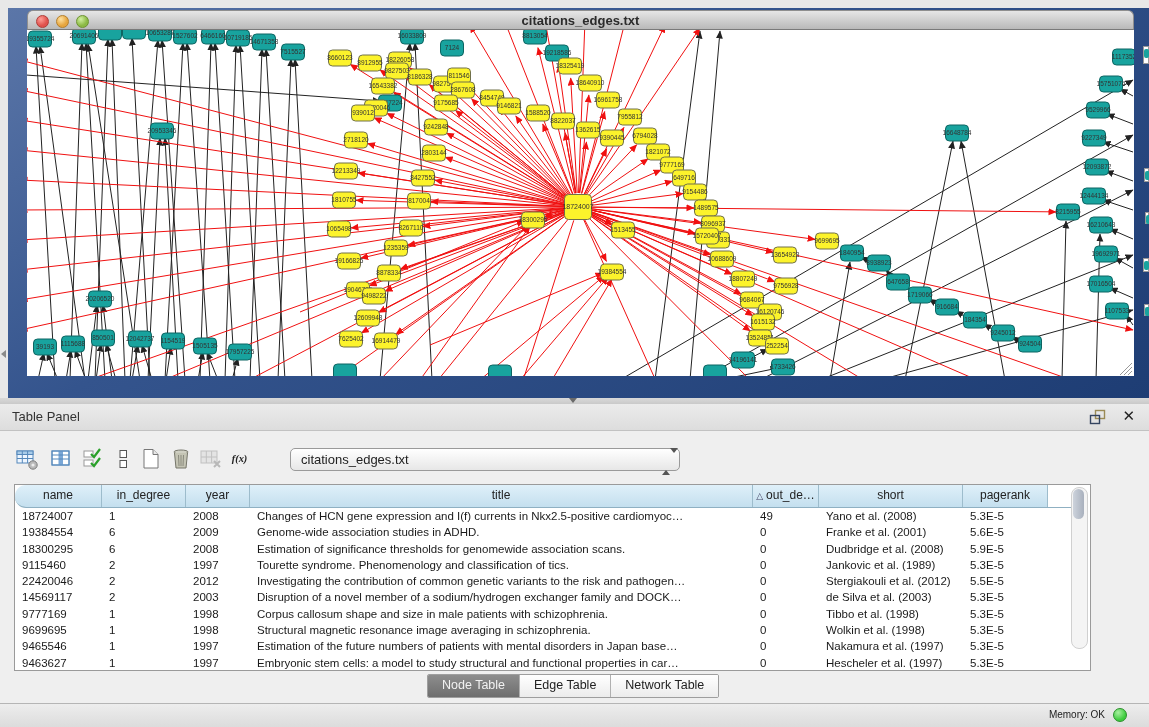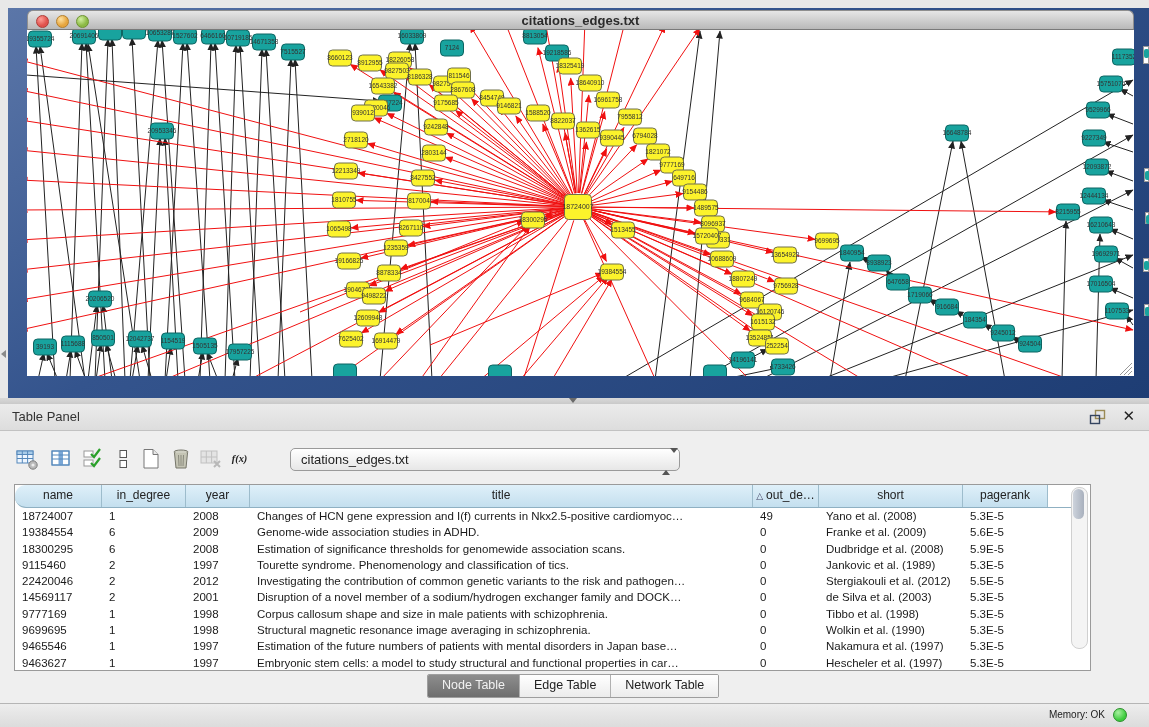--- a/index.html
+++ b/index.html
@@ -620,21 +620,21 @@
             <div class="td">Yano et al. (2008)</div>
             <div class="td">5.3E-5</div>
             <div class="td"></div>
           </div>
           <div class="tr">
             <div class="td">19384554</div>
             <div class="td">6</div>
             <div class="td">2009</div>
             <div class="td">Genome-wide association studies in ADHD.</div>
             <div class="td">0</div>
-            <div class="td">Franke et al. (2009)</div>
+            <div class="td">Franke et al. (2001)</div>
             <div class="td">5.6E-5</div>
             <div class="td"></div>
           </div>
           <div class="tr">
             <div class="td">18300295</div>
             <div class="td">6</div>
             <div class="td">2008</div>
             <div class="td">Estimation of significance thresholds for genomewide association scans.</div>
             <div class="td">0</div>
             <div class="td">Dudbridge et al. (2008)</div>
@@ -657,21 +657,21 @@
             <div class="td">2012</div>
             <div class="td">Investigating the contribution of common genetic variants to the risk and pathogen…</div>
             <div class="td">0</div>
             <div class="td">Stergiakouli et al. (2012)</div>
             <div class="td">5.5E-5</div>
             <div class="td"></div>
           </div>
           <div class="tr">
             <div class="td">14569117</div>
             <div class="td">2</div>
-            <div class="td">2001</div>
+            <div class="td">2003</div>
             <div class="td">Disruption of a novel member of a sodium/hydrogen exchanger family and DOCK…</div>
             <div class="td">0</div>
             <div class="td">de Silva et al. (2003)</div>
             <div class="td">5.3E-5</div>
             <div class="td"></div>
           </div>
           <div class="tr">
             <div class="td">9777169</div>
             <div class="td">1</div>
             <div class="td">1998</div>
@@ -680,21 +680,21 @@
             <div class="td">Tibbo et al. (1998)</div>
             <div class="td">5.3E-5</div>
             <div class="td"></div>
           </div>
           <div class="tr">
             <div class="td">9699695</div>
             <div class="td">1</div>
             <div class="td">1998</div>
             <div class="td">Structural magnetic resonance image averaging in schizophrenia.</div>
             <div class="td">0</div>
-            <div class="td">Wolkin et al. (1990)</div>
+            <div class="td">Wolkin et al. (1998)</div>
             <div class="td">5.3E-5</div>
             <div class="td"></div>
           </div>
           <div class="tr">
             <div class="td">9465546</div>
             <div class="td">1</div>
             <div class="td">1997</div>
             <div class="td">Estimation of the future numbers of patients with mental disorders in Japan base…</div>
             <div class="td">0</div>
             <div class="td">Nakamura et al. (1997)</div>

